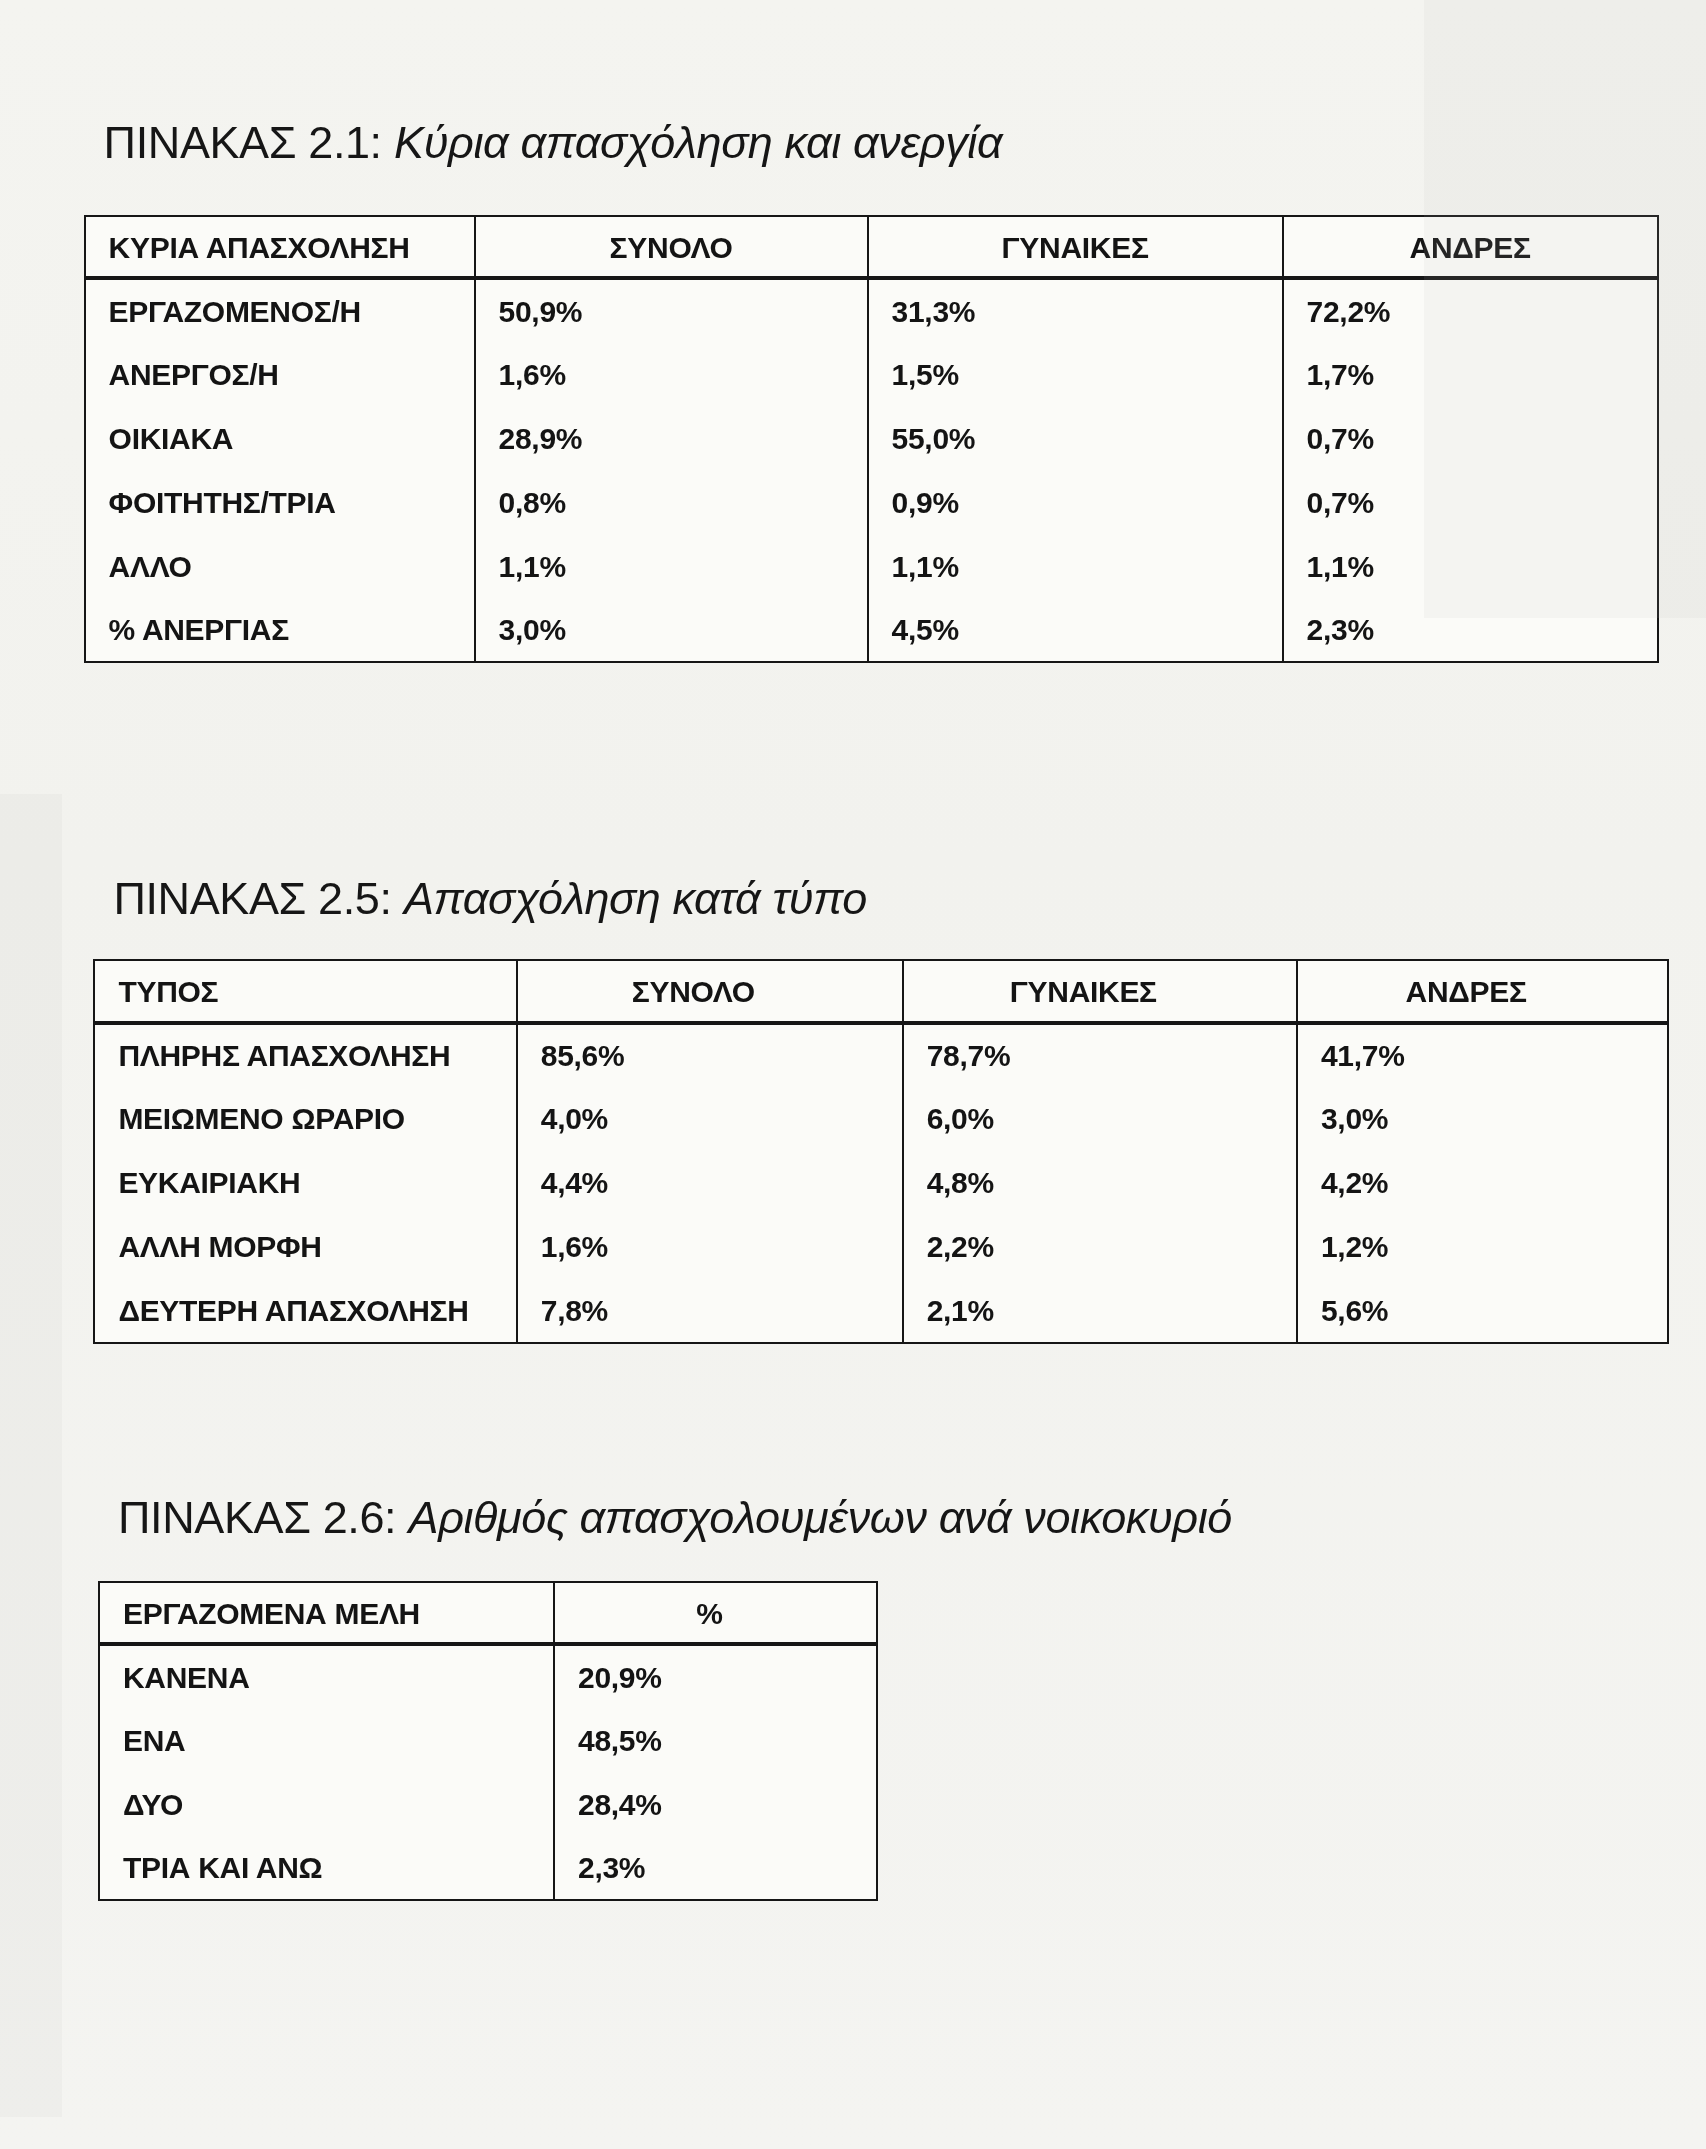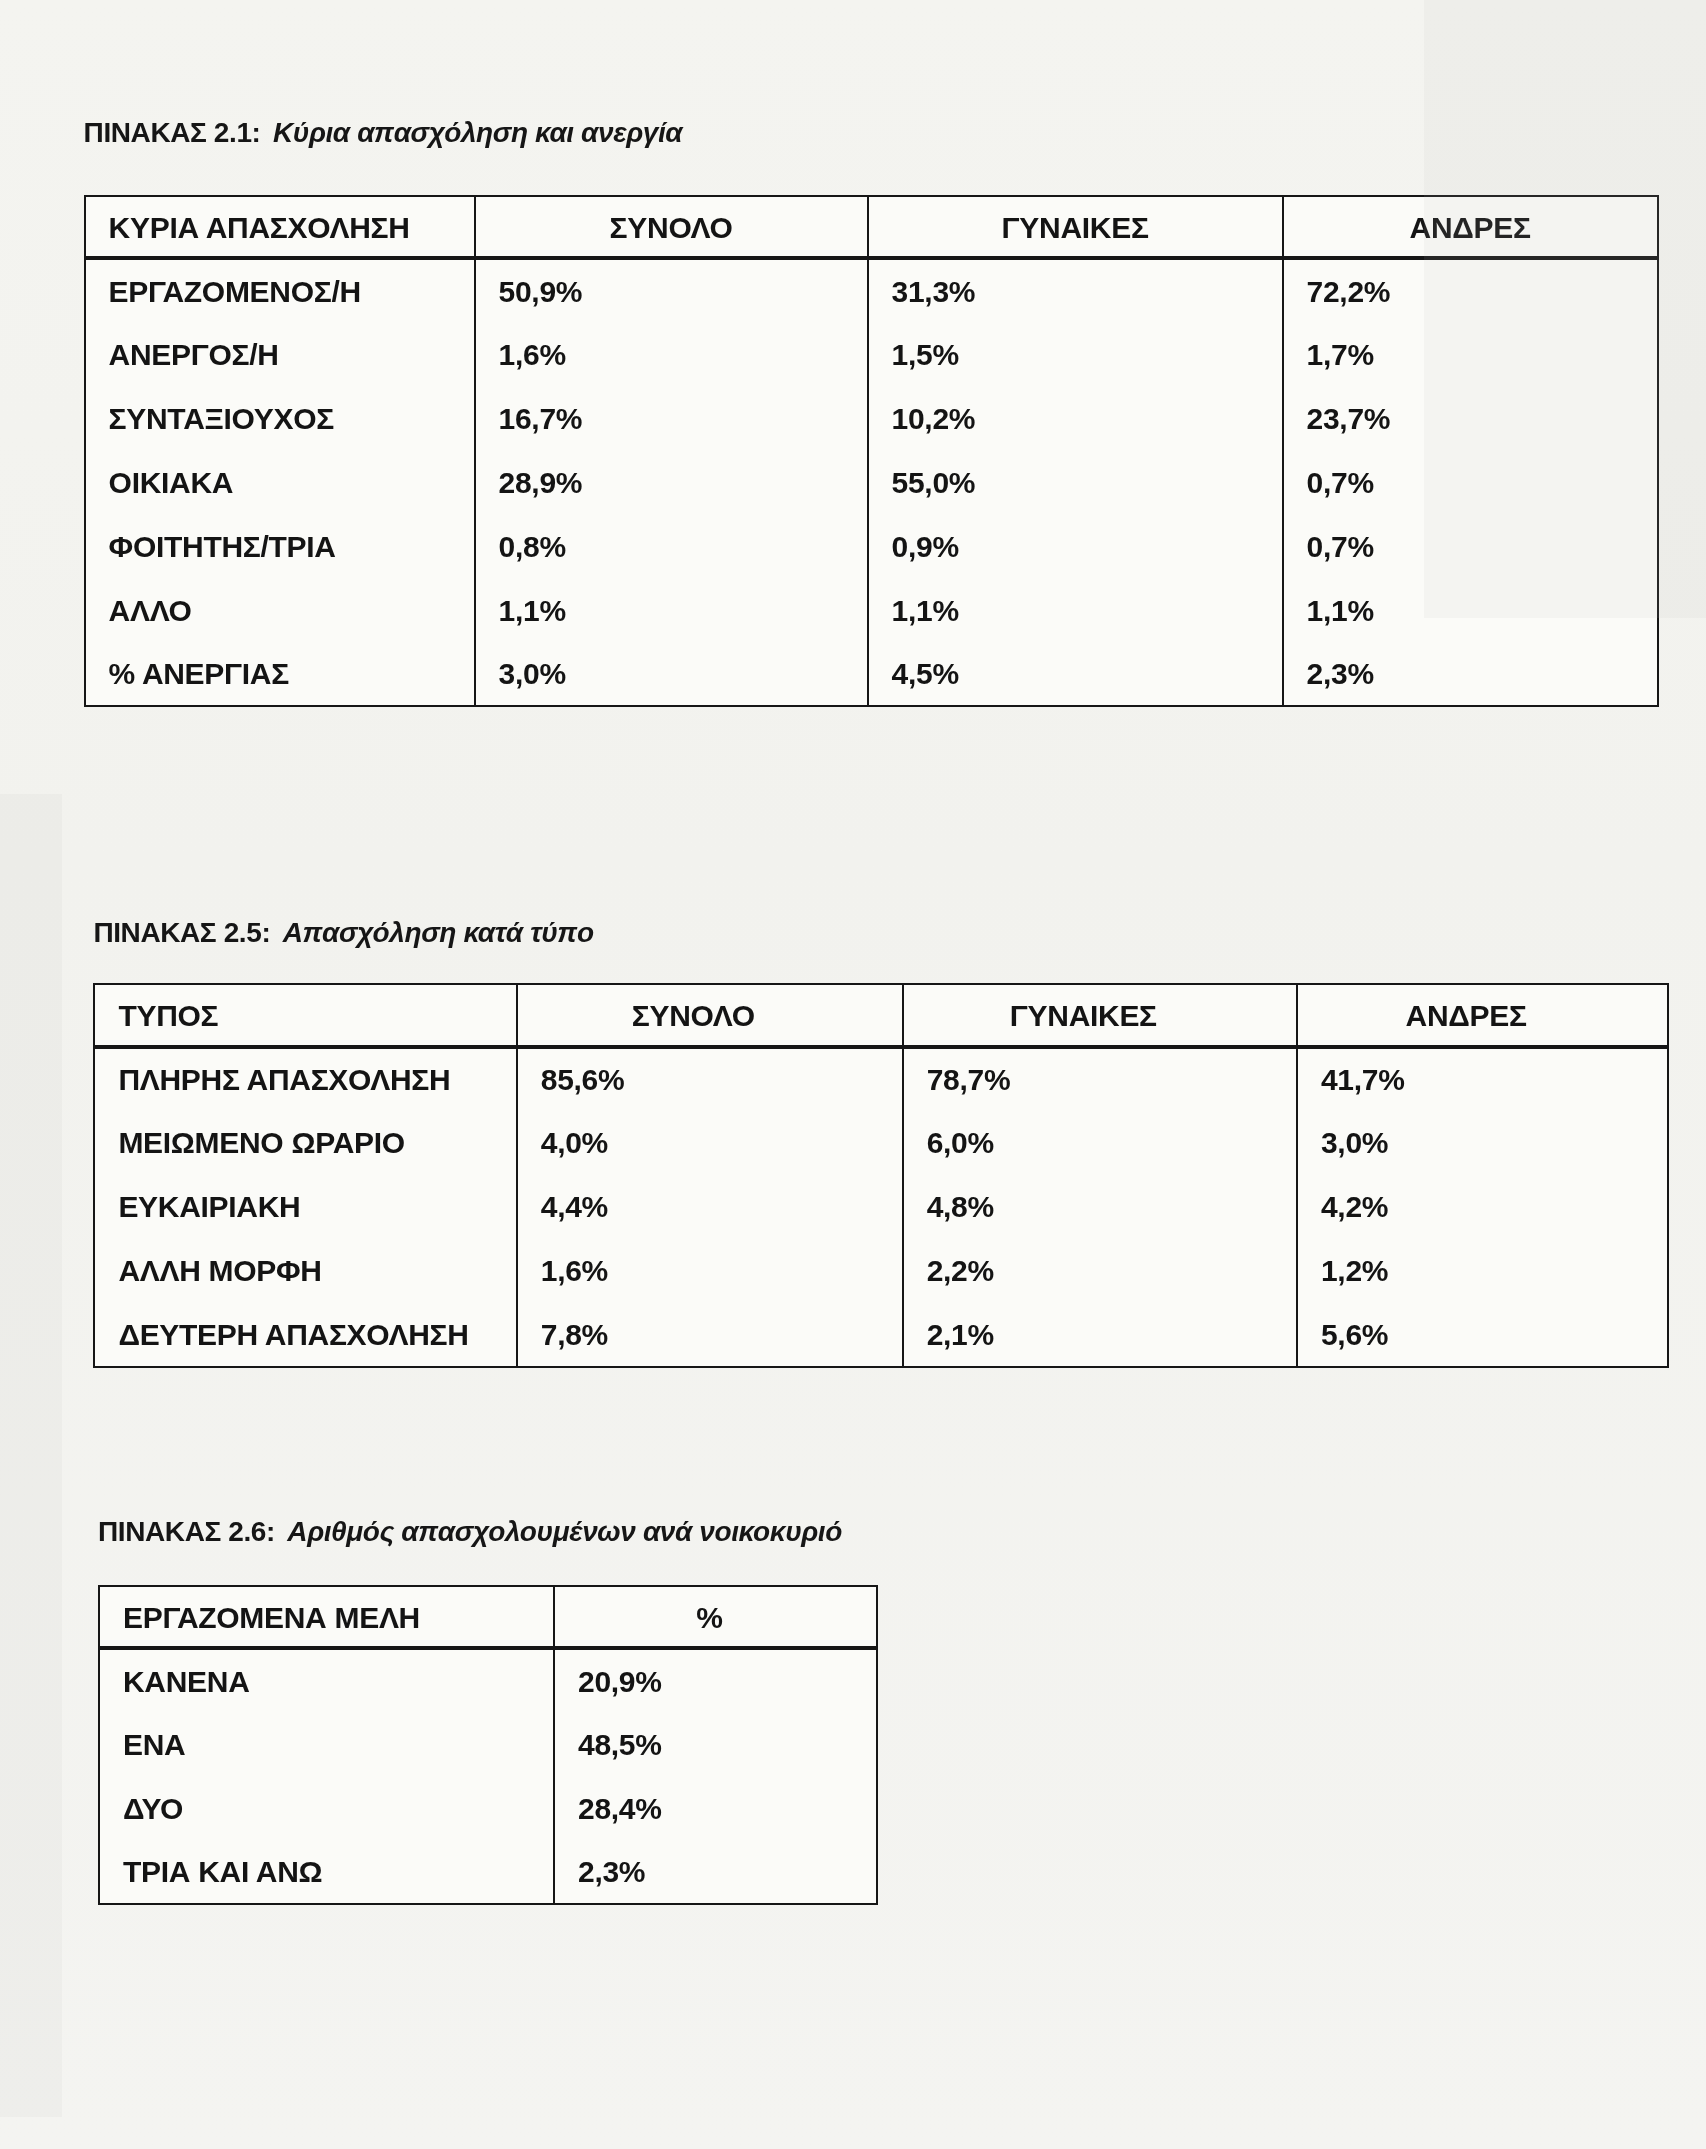--- a/index.html
+++ b/index.html
@@ -20,26 +20,27 @@
     background: linear-gradient(180deg, #f4f4f0 0%, #f2f2ee 40%, #f4f4f1 100%);
     overflow: hidden;
   }
 
   .section { margin-bottom: 0; }
   .section.s1 { margin-left: 2.6px; }
   .section.s2 { margin-left: 12.4px; margin-top: 210px; }
   .section.s3 { margin-left: 17px; margin-top: 148px; }
 
   .section-title {
-    font-size: 28px;
-    font-weight: bold;
+    font-size: 45px;
+    font-weight: normal;
     letter-spacing: -0.4px;
     margin-bottom: 46px;
     color: #161616;
     white-space: nowrap;
+    margin-left: 20px;
   }
   .section.s2 .section-title { margin-bottom: 34px; }
   .section.s3 .section-title { margin-bottom: 37px; }
   .section-title .title-italic { font-style: italic; margin-left: 12.4px; }
 
   table.data-table {
     border-collapse: collapse;
     table-layout: fixed;
     background: #fbfbf8;
     border: 2.6px solid #161616;
@@ -122,26 +123,20 @@
             <td class="col-num">31,3%</td>
             <td class="col-num">72,2%</td>
           </tr>
           <tr>
             <td class="col-label">ΑΝΕΡΓΟΣ/Η</td>
             <td class="col-num">1,6%</td>
             <td class="col-num">1,5%</td>
             <td class="col-num">1,7%</td>
           </tr>
           <tr>
-            <td class="col-label">ΣΥΝΤΑΞΙΟΥΧΟΣ</td>
-            <td class="col-num">16,7%</td>
-            <td class="col-num">10,2%</td>
-            <td class="col-num">23,7%</td>
-          </tr>
-          <tr>
             <td class="col-label">ΟΙΚΙΑΚΑ</td>
             <td class="col-num">28,9%</td>
             <td class="col-num">55,0%</td>
             <td class="col-num">0,7%</td>
           </tr>
           <tr>
             <td class="col-label">ΦΟΙΤΗΤΗΣ/ΤΡΙΑ</td>
             <td class="col-num">0,8%</td>
             <td class="col-num">0,9%</td>
             <td class="col-num">0,7%</td>

